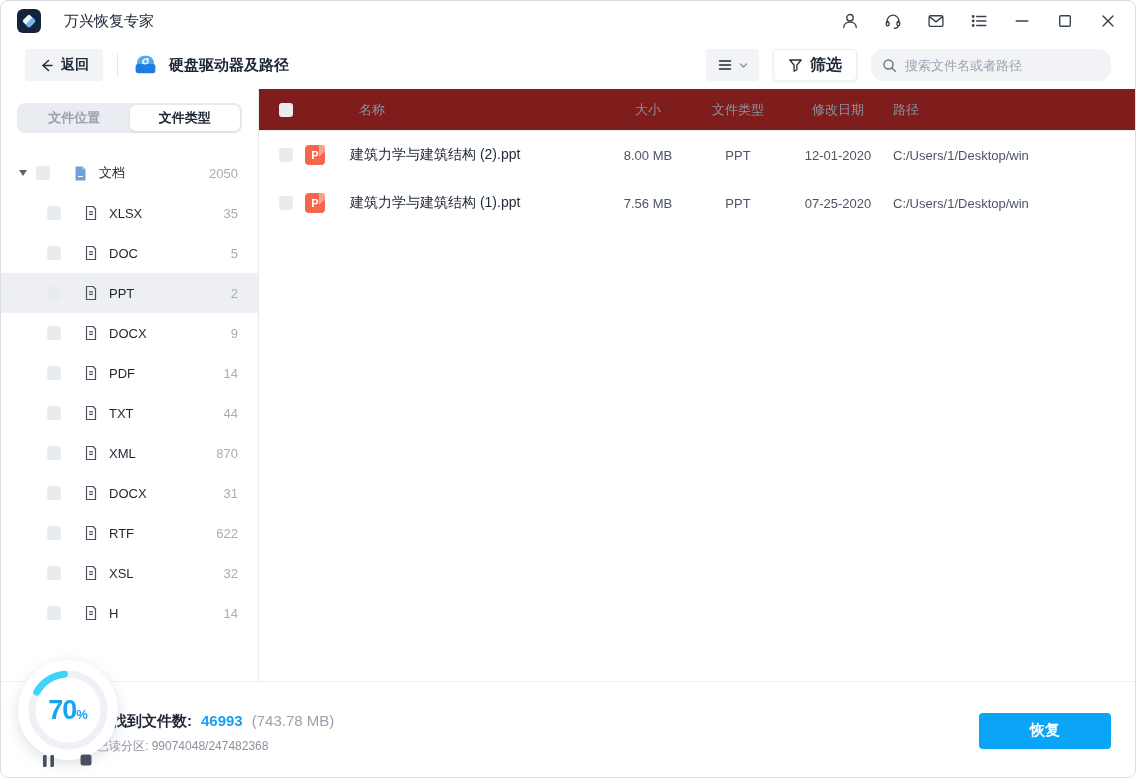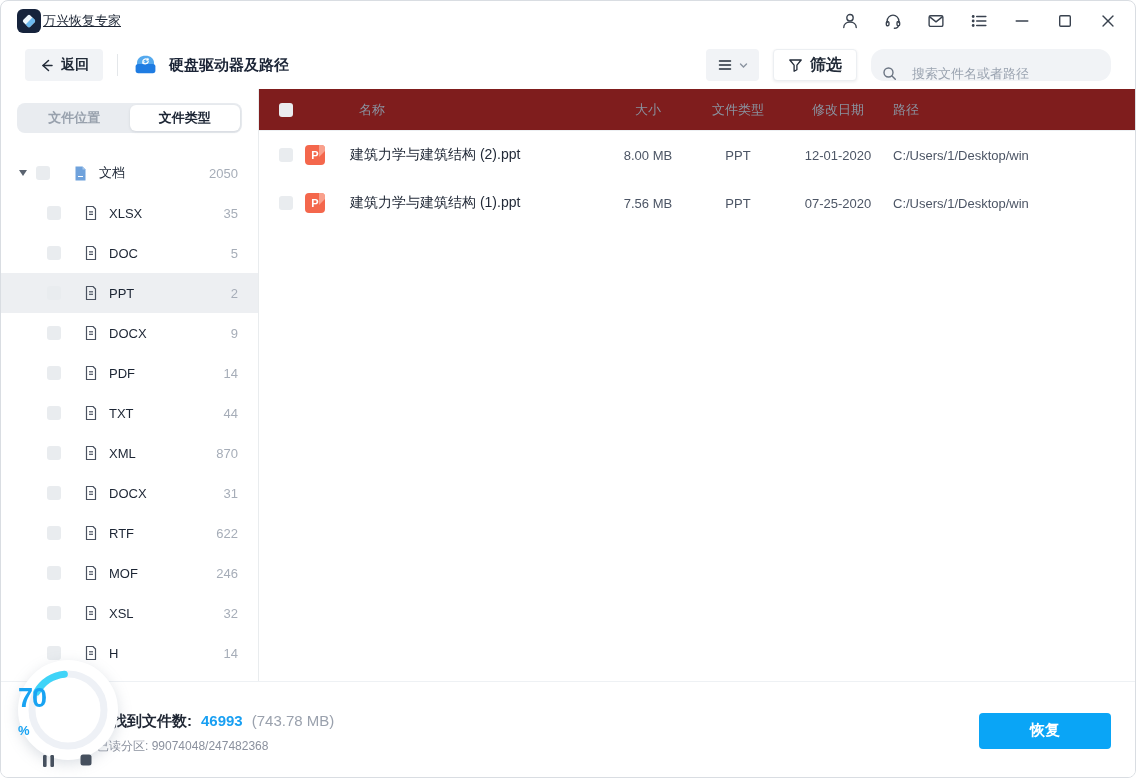--- a/index.html
+++ b/index.html
@@ -5,42 +5,42 @@
   * { margin:0; padding:0; box-sizing:border-box; }
   html,body { width:1136px; height:778px; background:#fff;
     font-family:"Liberation Sans","DejaVu Sans",sans-serif; }
   #window { position:relative; width:1136px; height:778px; background:#fff;
     border:1px solid #d9dde2; border-radius:8px; overflow:hidden; }
 
   
   .titlebar { height:40px; display:flex; align-items:center; padding:0 18px 0 16px; }
   .logo { width:24px; height:24px; border-radius:6px; background:#16233c;
     display:flex; align-items:center; justify-content:center; }
-  .app-title { margin-left:2px; font-size:13px; color:#1c2534;text-decoration:underline; }
+  .app-title { margin-left:23px; font-size:15px; color:#1c2534; }
   .tb-icons { margin-left:auto; display:flex; align-items:center; gap:25px; }
   .tb-icons svg { display:block; cursor:pointer; }
 
   
   .toolbar { height:48px; display:flex; align-items:center; padding:0 24px; }
   .btn-back { display:flex; align-items:center; gap:7px; background:#f1f3f6;
     border:none; border-radius:4px; height:32px; padding:0 14px; cursor:pointer;
     font-size:14px; font-weight:bold; color:#222b38;
     font-family:"Liberation Sans","DejaVu Sans",sans-serif; }
   .vsep { width:1px; height:22px; background:#e4e7ea; margin:0 14px; }
   .crumb { display:flex; align-items:center; gap:10px; }
   .crumb-title { font-size:15px; font-weight:bold; color:#1b2436; }
   .toolbar .spacer { flex:1; }
   .btn-view { display:flex; align-items:center; gap:6px; background:#f1f3f6;
     border:none; border-radius:4px; height:32px; padding:0 11px; cursor:pointer; }
   .btn-filter { display:flex; align-items:center; gap:7px; background:#fff;
     border:1px solid #eceff2; box-shadow:0 1px 3px rgba(20,30,50,.08);
     border-radius:4px; height:32px; padding:0 14px; margin-left:14px; cursor:pointer;
     font-size:16px; font-weight:bold; color:#222b38;
     font-family:"Liberation Sans","DejaVu Sans",sans-serif; }
-  .searchbox { display:flex; align-items:flex-end; gap:15px; background:#f1f3f6;
+  .searchbox { display:flex; align-items:center; gap:8px; background:#f1f3f6;
     border-radius:13px; height:32px; width:240px; padding:0 11px; margin-left:14px; }
   .searchbox input { flex:1; border:none; background:transparent; outline:none;
     font-size:13px; color:#333; font-family:"Liberation Sans","DejaVu Sans",sans-serif; }
   .searchbox input::placeholder { color:#9aa3b0; }
 
   
   .content { display:flex; height:592px; }
   .sidebar { width:258px; border-right:1px solid #e9ecee; padding-top:14px; overflow:hidden; }
   .tabs { margin:0 16px 20px 16px; background:#e9ecf0; border-radius:8px;
     height:30px; display:flex; padding:2px; }
@@ -80,22 +80,22 @@
   .f-name { padding-left:11px; font-size:14px; color:#222a38; }
   .f-dim { font-size:13px; color:#4c5565; }
 
   
   .statusbar { position:relative; height:98px; border-top:1px solid #eef1f4;
     display:flex; align-items:center; background:#fff; }
   .ringwrap { position:absolute; left:17px; top:-22px; width:100px; height:100px;
     background:#fff; border-radius:50%;
     box-shadow:0 4px 14px rgba(130,145,160,.28); }
   .ringwrap svg { position:absolute; left:6px; top:6px; }
-  .pct { position:absolute; inset:0; display:flex; 
-    justify-content:center;flex-direction:column; }
+  .pct { position:absolute; inset:0; display:flex; align-items:center;
+    justify-content:center; }
   .pct .num { font-size:27px; font-weight:bold; color:#18a3f2; letter-spacing:-1px; }
   .pct .sign { font-size:13px; font-weight:bold; color:#18a3f2; margin-top:9px; }
   .scan-controls { position:absolute; left:41px; top:72px; display:flex; gap:25px; }
   .scan-controls span { cursor:pointer; display:flex; }
   .status-text { margin-left:96px; padding-top:6px; display:flex;
     flex-direction:column; gap:7px; }
   .line1 { display:flex; align-items:baseline; gap:9px; }
   .found-label { font-size:15px; font-weight:bold; color:#1f2633; }
   .found-count { font-size:15px; font-weight:bold; color:#189ff2; }
   .found-size { font-size:15px; color:#9aa1ad; }
@@ -314,30 +314,20 @@
         <span class="slabel">RTF</span>
         <span class="scount">622</span>
       </div>
       <div class="srow child">
         <span class="cb"></span>
         <svg width="16" height="16" viewBox="0 0 16 16" fill="none" stroke="#4a5260" stroke-width="1.2" style="margin-left:10px;">
             <path d="M3.5 1.5 h6.5 l2.5 2.5 v10.5 h-9 z" stroke-linejoin="round"></path>
             <line x1="6" y1="6.8" x2="10" y2="6.8"></line>
             <line x1="6" y1="9.3" x2="10" y2="9.3"></line>
           </svg>
-        <span class="slabel">MOF</span>
-        <span class="scount">246</span>
-      </div>
-      <div class="srow child">
-        <span class="cb"></span>
-        <svg width="16" height="16" viewBox="0 0 16 16" fill="none" stroke="#4a5260" stroke-width="1.2" style="margin-left:10px;">
-            <path d="M3.5 1.5 h6.5 l2.5 2.5 v10.5 h-9 z" stroke-linejoin="round"></path>
-            <line x1="6" y1="6.8" x2="10" y2="6.8"></line>
-            <line x1="6" y1="9.3" x2="10" y2="9.3"></line>
-          </svg>
         <span class="slabel">XSL</span>
         <span class="scount">32</span>
       </div>
       <div class="srow child">
         <span class="cb"></span>
         <svg width="16" height="16" viewBox="0 0 16 16" fill="none" stroke="#4a5260" stroke-width="1.2" style="margin-left:10px;">
             <path d="M3.5 1.5 h6.5 l2.5 2.5 v10.5 h-9 z" stroke-linejoin="round"></path>
             <line x1="6" y1="6.8" x2="10" y2="6.8"></line>
             <line x1="6" y1="9.3" x2="10" y2="9.3"></line>
           </svg>

